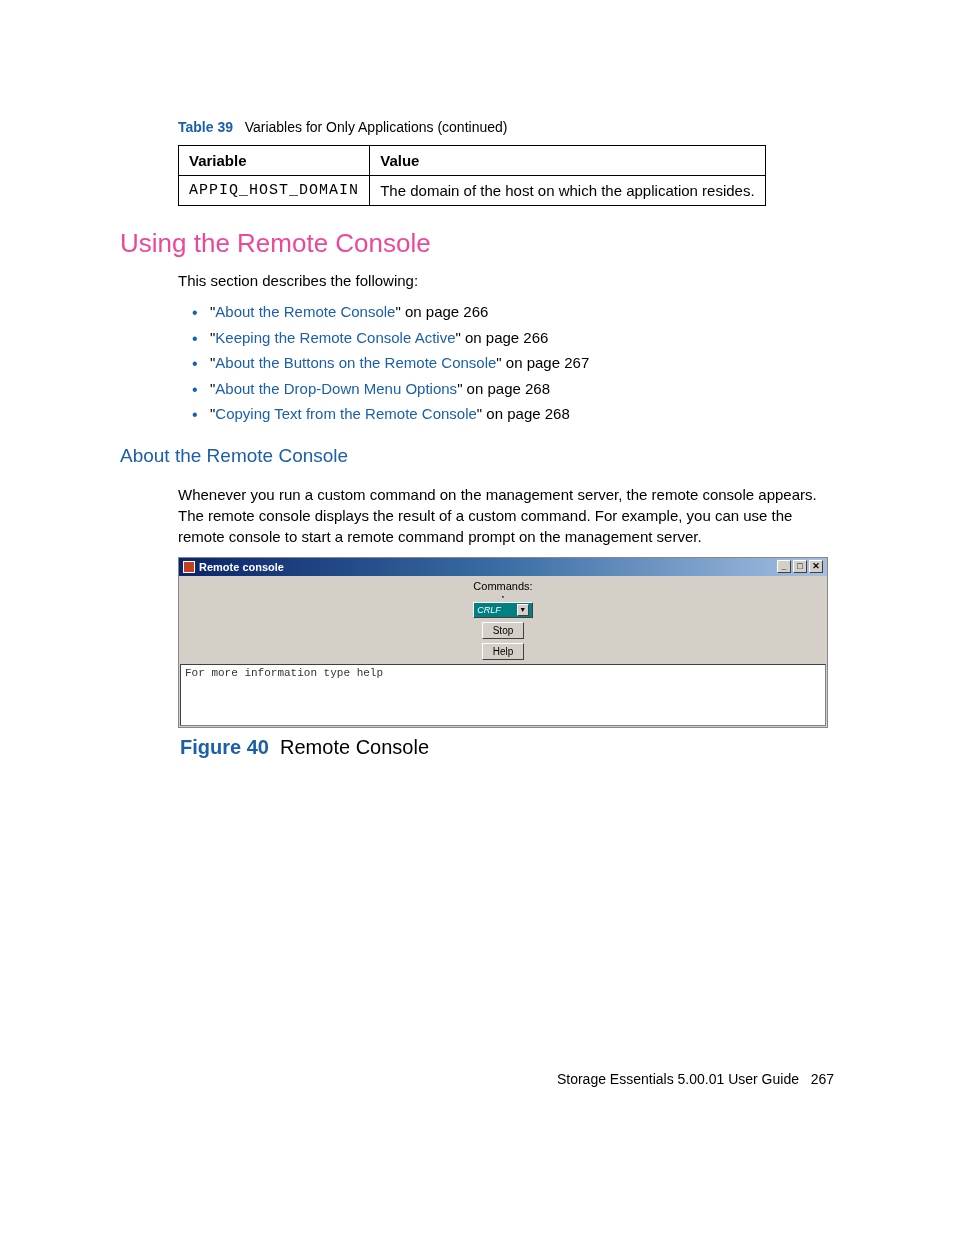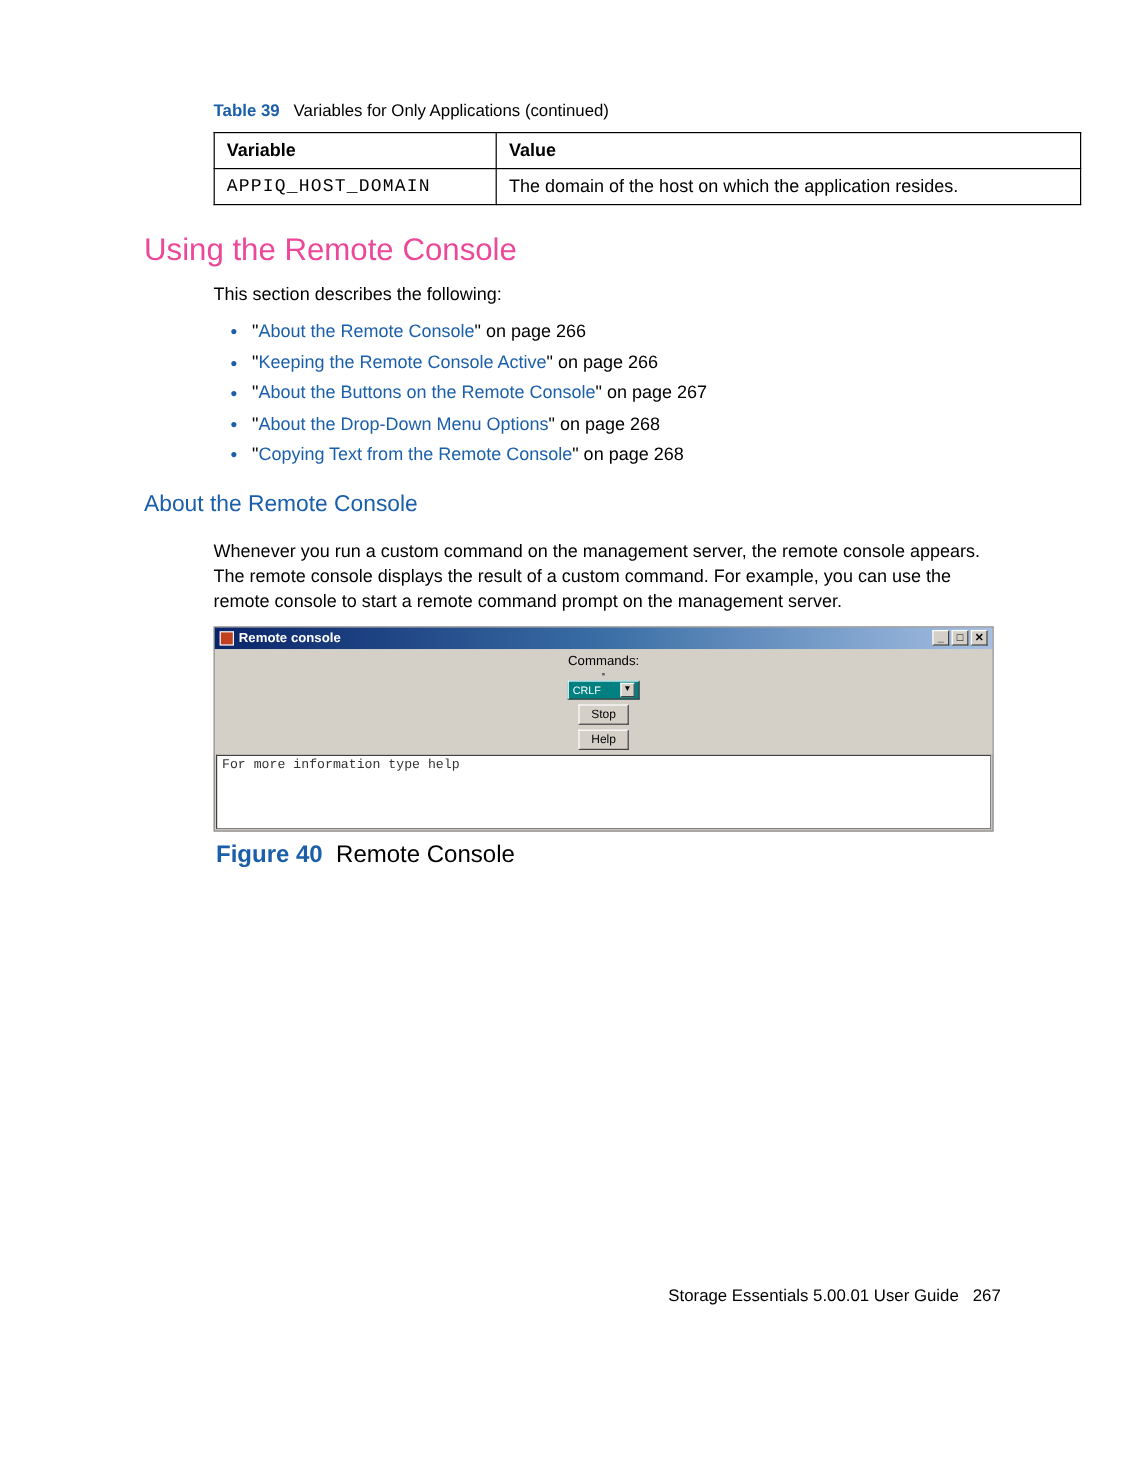--- a/index.html
+++ b/index.html
@@ -6,31 +6,31 @@
   body {
     width: 954px;
     height: 1235px;
     background: #fff;
     font-family: Arial, Helvetica, sans-serif;
     color: #000;
     position: relative;
     font-size: 15px;
   }
   .page {
-    padding: 84px 120px 0 120px;
+    padding: 119px 120px 0 120px;
   }
   .table-caption {
     font-size: 14px;
     margin-left: 58px;
     margin-bottom: 10px;
   }
   .table-caption .label { color: #1b5faa; font-weight: bold; }
   table.vars {
     border-collapse: collapse;
-    width: 723px;
+    width: 588px;
     margin-left: 58px;
     margin-bottom: 22px;
   }
   table.vars th, table.vars td {
     border: 1px solid #000;
     padding: 6px 10px;
     text-align: left;
     vertical-align: top;
     font-size: 15px;
   }
@@ -146,21 +146,21 @@
     flex: 1;
     height: 18px;
     background: #fff;
     border: 1px solid #808080;
     border-top-color:#404040; border-left-color:#404040;
   }
   .cmdbar .crlf {
     background: #008080; color:#fff; font-size:9px;
     padding: 1px 3px; border:1px solid #fff;
     border-right-color:#404040; border-bottom-color:#404040;
-    display:flex; align-items:center; gap:16px;
+    display:flex; align-items:center; gap:16px;font-style:italic;
   }
   .cmdbar .crlf .dd { width:12px; height:12px; background:#d4d0c8;
     border:1px solid #fff; border-right-color:#404040; border-bottom-color:#404040;
     font-size:7px; text-align:center; line-height:10px; color:#000;}
   .btn {
     background:#d4d0c8; border:1px solid #fff;
     border-right-color:#404040; border-bottom-color:#404040;
     font-size:10px; padding: 2px 10px;
   }
   .output {

